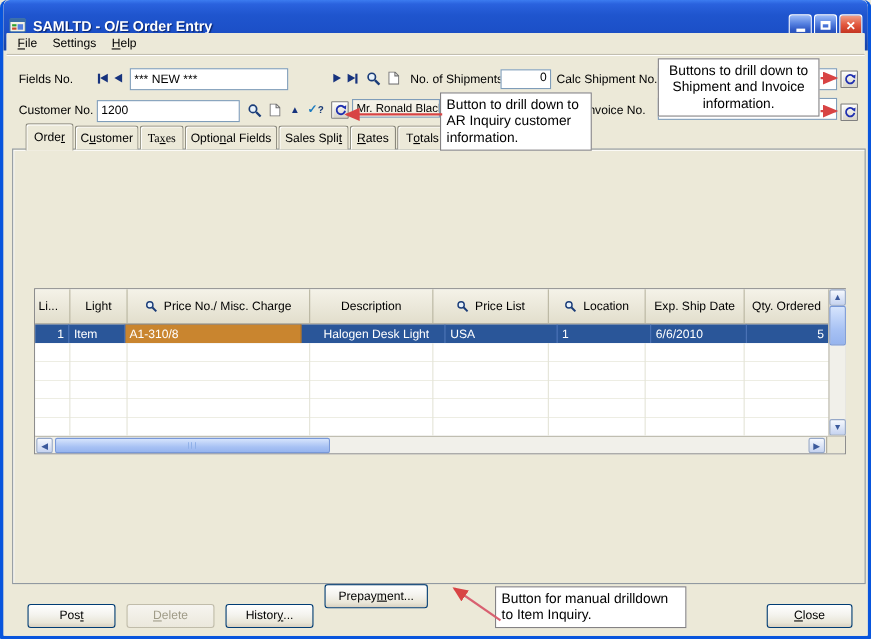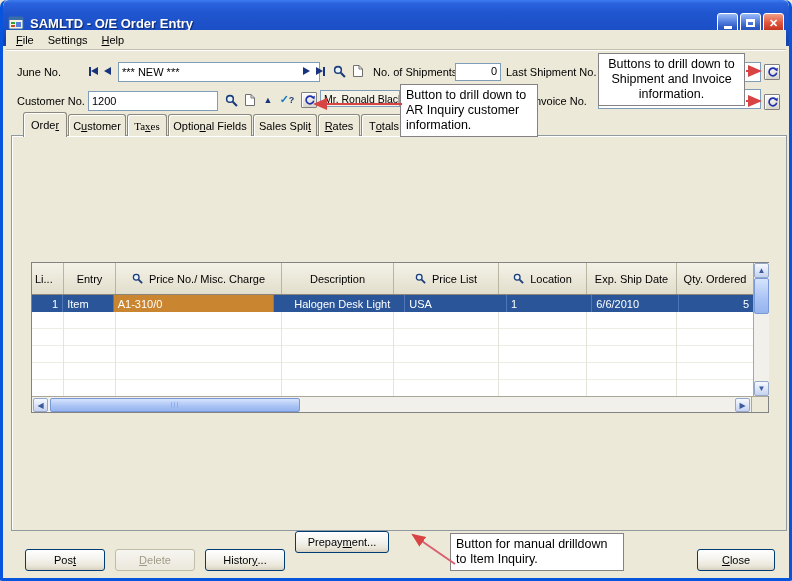--- a/index.html
+++ b/index.html
@@ -90,29 +90,29 @@
   </div>
 
   <div class="menubar">
     <span class="menu-item"><u>F</u>ile</span>
     <span class="menu-item">Settin<u>g</u>s</span>
     <span class="menu-item"><u>H</u>elp</span>
   </div>
 
   <div class="client"></div>
 
-  <span class="lbl" style="left:14px;top:66px;">June No.</span>
+  <span class="lbl" style="left:14px;top:66px;">Fields No.</span>
   <span class="ic" style="left:84px;top:66px;width:13px;height:10px;gap:0;">
       <span class="nbar"></span>
       <span class="tri-l"></span>
     </span>
   <span class="ic" style="left:100px;top:66px;width:9px;height:10px;">
       <span class="tri-l"></span>
     </span>
-  <input class="fld" style="left: 115px; top: 62px; width: 202px; height: 20px;" value="*** NEW ***">
+  <input class="fld" style="left: 115px; top: 62px; width: 144px; height: 20px;" value="*** NEW ***">
   <span class="ic" style="left:299px;top:66px;width:9px;height:10px;">
       <span class="tri-r"></span>
     </span>
   <span class="ic" style="left:311px;top:66px;width:13px;height:10px;">
       <span class="tri-r"></span>
       <span class="nbar"></span>
     </span>
   <span class="ic" style="left:329px;top:64px;width:14px;height:14px;">
     <svg width="13" height="13" viewBox="0 0 12 12">
         <circle cx="4.6" cy="4.6" r="3.1" fill="#E8F2FA" stroke="#1A3C78" stroke-width="1.4"></circle>
@@ -120,21 +120,21 @@
       </svg>
   </span>
   <span class="ic" style="left:349px;top:64px;width:12px;height:14px;">
     <svg width="10" height="12" viewBox="0 0 10 12">
         <path d="M0.5 0.5 H6 L9.5 4 V11.5 H0.5 Z" fill="#FFF" stroke="#707070"></path>
         <path d="M6 0.5 V4 H9.5" fill="none" stroke="#707070"></path>
       </svg>
   </span>
   <span class="lbl" style="left:370px;top:66px;">No. of Shipments</span>
   <div class="fld ra" style="left:452px;top:63px;width:46px;height:18px;">0</div>
-  <span class="lbl" style="left:503px;top:66px;">Last Shipment No.</span>
+  <span class="lbl" style="left:503px;top:66px;">Calc Shipment No.</span>
   <div class="fld" style="left:595px;top:62px;width:163px;height:20px;"></div>
   <span class="icbtn" style="left:761px;top:64px;">
     <svg width="11" height="11" viewBox="0 0 12 12">
         <path d="M9.5 2.5 A4.2 4.2 0 1 0 10.6 6.2" fill="none" stroke="#2030B0" stroke-width="1.8"></path>
         <path d="M11.9 0.8 L11.4 5 L7.8 2.8 Z" fill="#2030B0"></path>
       </svg>
   </span>
 
   <span class="lbl" style="left:14px;top:95px;">Customer No.</span>
   <input class="fld" style="left: 85px; top: 91px; width: 130px; height: 20px;" value="1200">
@@ -272,21 +272,21 @@
   <span class="lbl" style="left:30px;top:241px;">Description</span>
   <input class="fld" style="left: 112px; top: 237px; width: 308px;" value="June orders for Black">
   <span class="lbl" style="left:437px;top:241px;">Reference</span>
   <input class="fld" style="left: 495px; top: 237px; width: 271px;" value="">
 
   <div class="grid">
     <div class="gmain">
       <div class="gcols">
         <div class="ghead">
           <span class="gh" style="width:32px;justify-content:flex-start;padding-left:3px;">Li...</span>
-          <span class="gh" style="width:52px;">Entry</span>
+          <span class="gh" style="width:52px;">Light</span>
           <span class="gh" style="width:166px;">
               <svg width="11" height="11" viewBox="0 0 12 12">
                 <circle cx="4.6" cy="4.6" r="3.1" fill="#E8F2FA" stroke="#1A3C78" stroke-width="1.4"></circle>
                 <line x1="7.2" y1="7.2" x2="11" y2="11" stroke="#1A3C78" stroke-width="2"></line>
               </svg>
               <span>Price No./ Misc. Charge</span>
             </span>
           <span class="gh" style="width:112px;">Description</span>
           <span class="gh" style="width:105px;">
               <svg width="11" height="11" viewBox="0 0 12 12">
@@ -301,21 +301,21 @@
                 <line x1="7.2" y1="7.2" x2="11" y2="11" stroke="#1A3C78" stroke-width="2"></line>
               </svg>
               <span>Location</span>
             </span>
           <span class="gh" style="width:90px;">Exp. Ship Date</span>
           <span class="gh" style="width:76px;border-right:none;">Qty. Ordered</span>
         </div>
         <div class="grow">
           <span class="gc num" style="width:32px;">1</span>
           <span class="gc" style="width:52px;">Item</span>
-          <span class="gc" style="width:166px;background:#C9852F;border-right-color:#B07428;">A1-310/0</span>
+          <span class="gc" style="width:166px;background:#C9852F;border-right-color:#B07428;">A1-310/8</span>
           <span class="gc" style="width:135px;padding-left:20px;">Halogen Desk Light</span>
           <span class="gc" style="width:105px;">USA</span>
           <span class="gc" style="width:88px;">1</span>
           <span class="gc" style="width:90px;">6/6/2010</span>
           <span class="gc num" style="width:76px;border-right:none;">5</span>
         </div>
         <div class="gbody">
           <span class="vline" style="left:31px;"></span>
             <span class="vline" style="left:83px;"></span>
             <span class="vline" style="left:249px;"></span>

